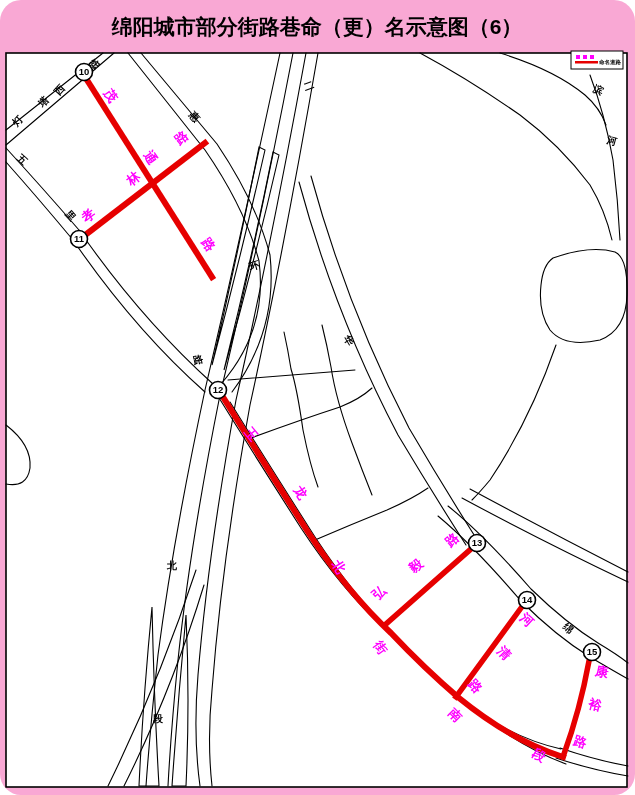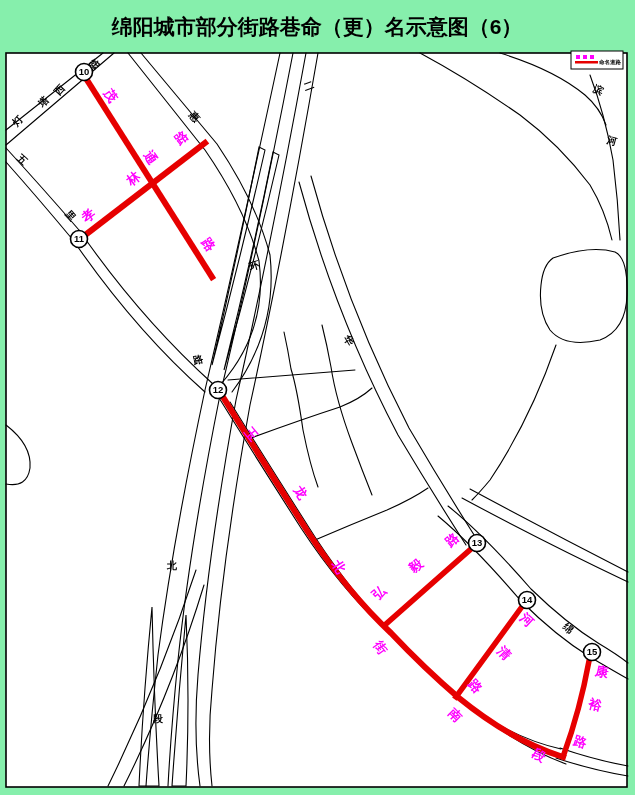--- a/index.html
+++ b/index.html
@@ -1,17 +1,17 @@
 <!DOCTYPE html>
 <html><head>
 <meta charset="utf-8">
 <style>
   html,body{margin:0;padding:0;background:#ffffff;}
   body{font-family:"Liberation Sans", sans-serif;}
-  .page{position:relative;width:635px;height:795px;background:#86efac;overflow:hidden;}
+  .page{position:relative;width:635px;height:795px;background:#f9a8d4;overflow:hidden;border-radius:21px;}
   svg{display:block;}
   svg text{font-family:"Liberation Sans", sans-serif;}
 </style>
 </head>
 <body>
 
 <div class="page">
 <svg id="map-svg" width="635" height="795" viewBox="0 0 635 795">
 
   <text x="317" y="34" text-anchor="middle" font-size="21" font-weight="bold" fill="#000">绵阳城市部分街路巷命（更）名示意图（6）</text>

